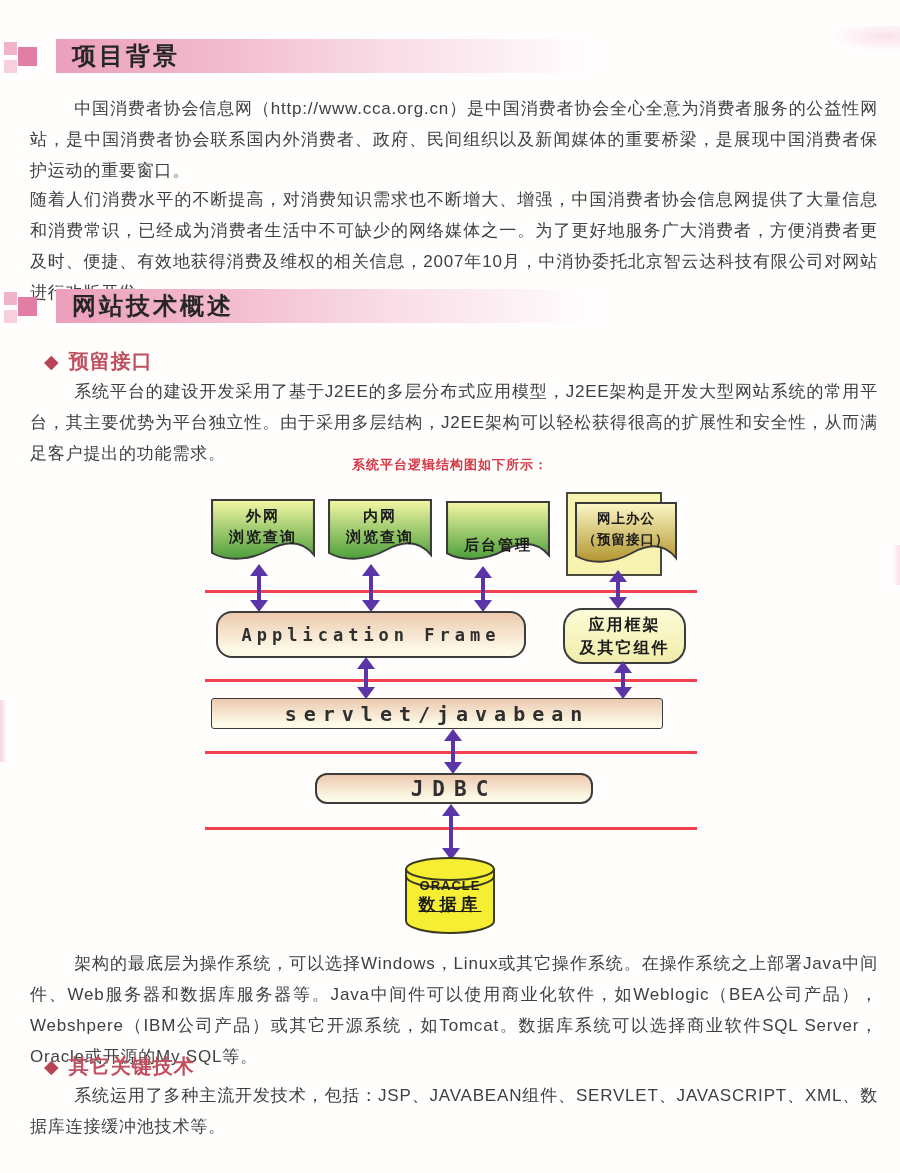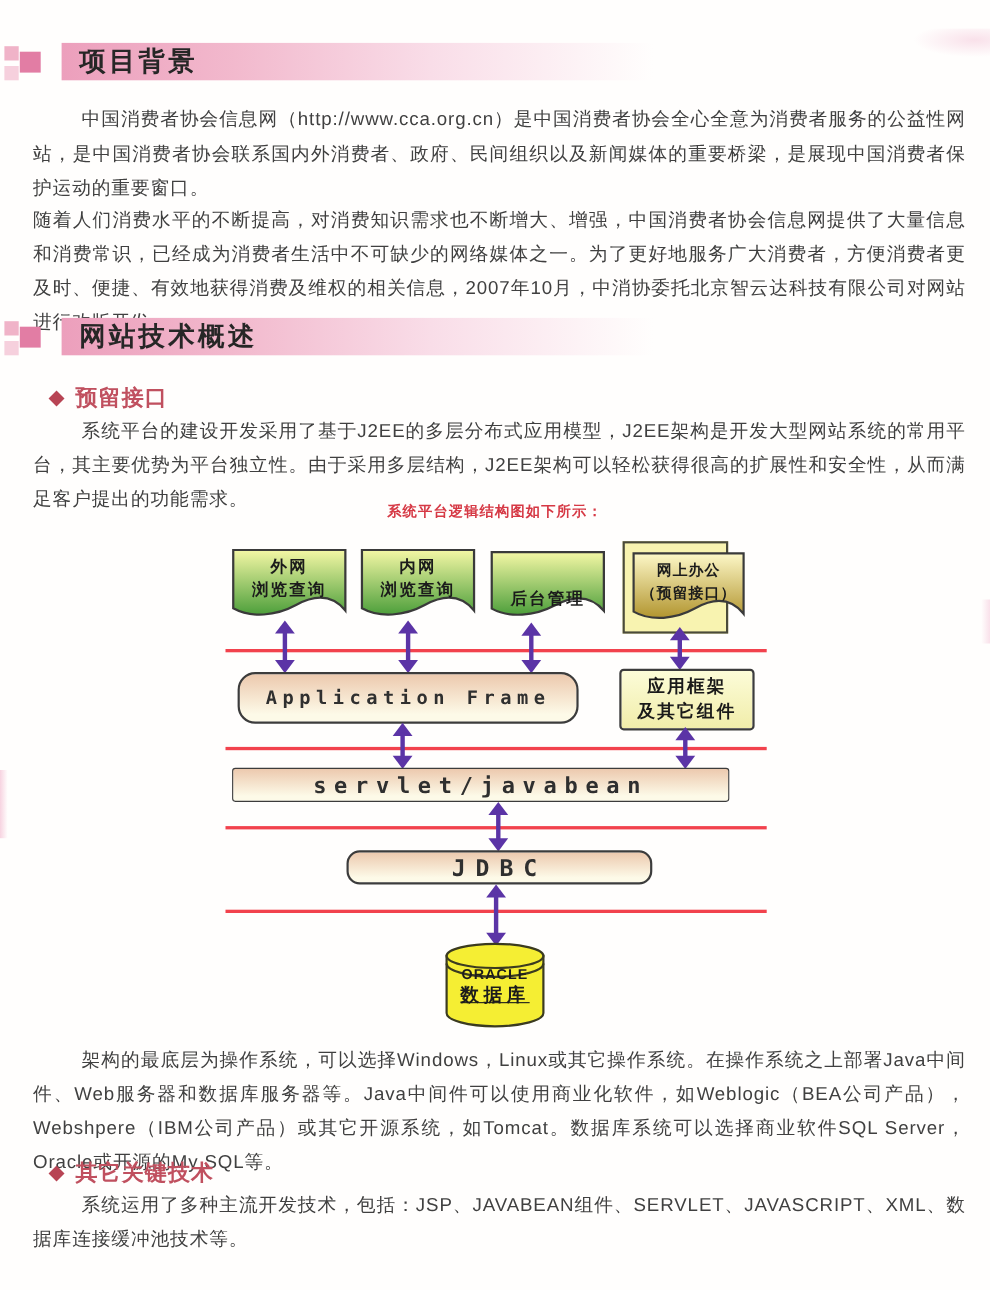--- a/index.html
+++ b/index.html
@@ -69,21 +69,21 @@
   .panel{
     position:absolute;box-sizing:border-box;border:2px solid #3c3c3c;
     background:linear-gradient(180deg,var(--panel-grad-top,#ecc9ae) 0%,var(--panel-grad-bottom,#fdfae8) 85%);
     display:flex;align-items:center;justify-content:center;
     font-family:"DejaVu Sans Mono","Liberation Mono",monospace;color:#2f2f2f;
   }
   .panel-appframe{border-radius:16px;font-size:17px;font-weight:600;letter-spacing:5px;}
   .panel-servlet{border-radius:3px;border-width:1.5px;font-size:20px;font-weight:600;letter-spacing:7px;}
   .panel-jdbc{border-radius:12px;font-size:21px;font-weight:700;letter-spacing:9px;}
   .panel-yellow{
-    border-radius:4px;background:linear-gradient(180deg,#fcfcd8 0%,var(--yellow-box,#f1edaa) 100%);
+    border-radius:19px;background:linear-gradient(180deg,#fcfcd8 0%,var(--yellow-box,#f1edaa) 100%);
     font-family:Liberation Serif, serif;
     font-size:16px;font-weight:700;letter-spacing:2px;color:#1a1a1a;
     flex-direction:column;line-height:23px;
   }
   .panel-yellow span{display:block;text-align:center;}
 
   
   .varrow{position:absolute;width:18px;}
   .varrow .rod{position:absolute;left:7px;top:9px;bottom:9px;width:4px;background:var(--arrow,#5b34a6);}
   .varrow::before{content:"";position:absolute;top:0;left:0;

